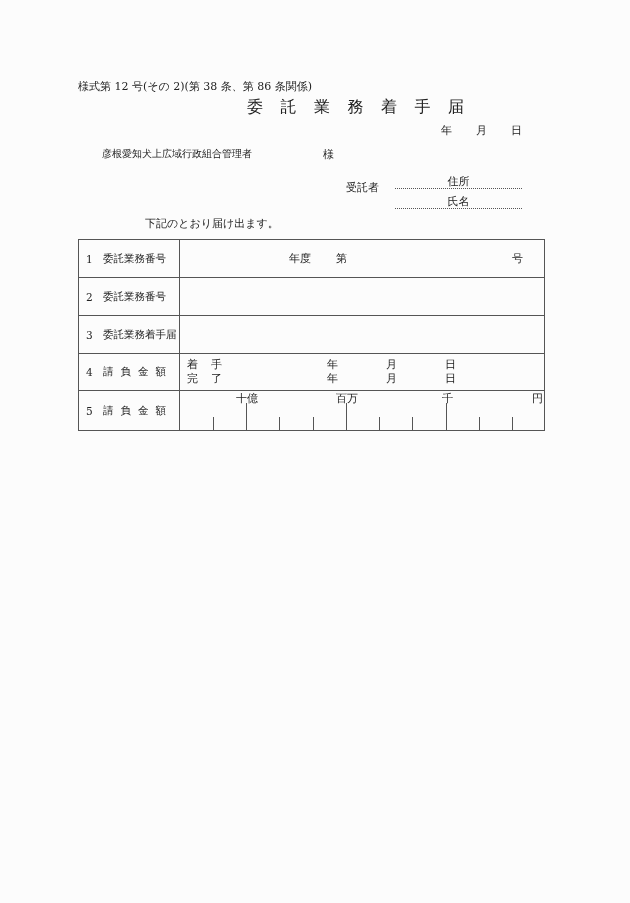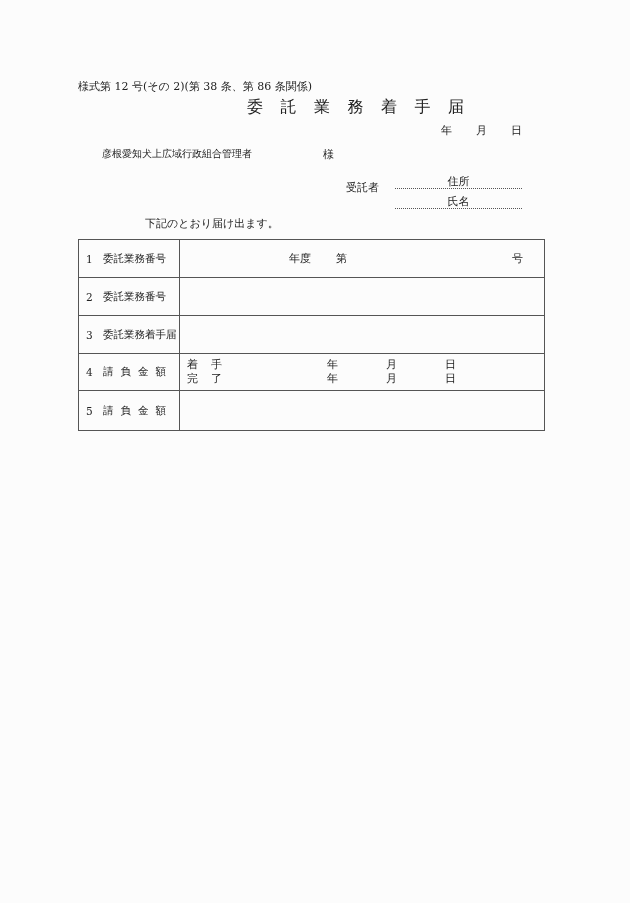--- a/index.html
+++ b/index.html
@@ -104,14 +104,30 @@
       <span class="abs" style="left:206px;top:19px">月</span>
       <span class="abs" style="left:265px;top:19px">日</span>
     </div>
   </div>
 
   <div class="row" style="top:150px;height:41px">
     <div class="lbl">
         <span class="num">5</span>
         <span class="spaced">請負金額</span>
       </div>
+    <div class="val">
+      <span class="abs" style="left:56px;top:2px">十億</span>
+      <span class="abs" style="left:156px;top:2px">百万</span>
+      <span class="abs" style="left:262px;top:2px">千</span>
+      <span class="abs" style="left:352px;top:2px">円</span>
+      <div class="tick" style="left:33px;height:14px"></div>
+      <div class="tick" style="left:66px;height:28px"></div>
+      <div class="tick" style="left:99px;height:14px"></div>
+      <div class="tick" style="left:133px;height:14px"></div>
+      <div class="tick" style="left:166px;height:28px"></div>
+      <div class="tick" style="left:199px;height:14px"></div>
+      <div class="tick" style="left:232px;height:14px"></div>
+      <div class="tick" style="left:266px;height:28px"></div>
+      <div class="tick" style="left:299px;height:14px"></div>
+      <div class="tick" style="left:332px;height:14px"></div>
+    </div>
   </div>
 </div>
 
 </body></html>

